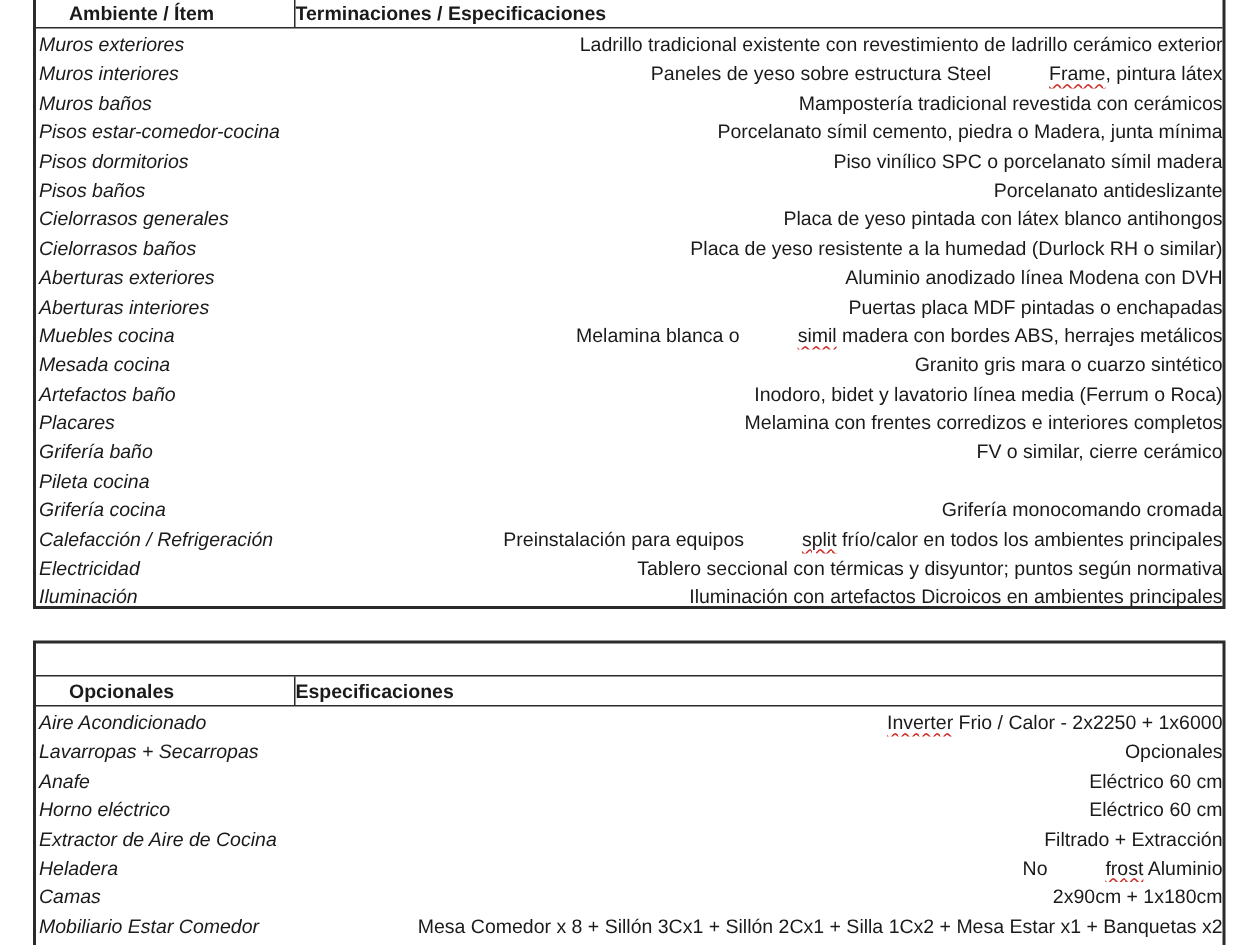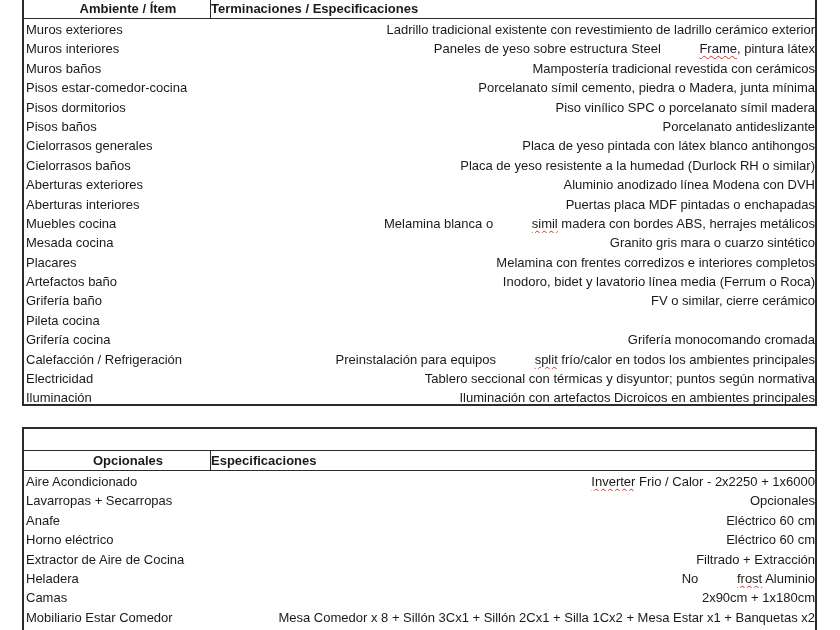--- a/index.html
+++ b/index.html
@@ -34,22 +34,21 @@
     .hdr {
       display: flex;
       height: 20px;
       border-bottom: 1.5px solid #2b2b2b;
       box-sizing: border-box;
       font-weight: bold;
       font-size: 13px;
       line-height: 19px;
     }
     .hdr .c1 {
-      width: 187px;
-      text-align: center;
+      width: 173px;
       border-right: 1.5px solid #2b2b2b;
       box-sizing: border-box;
       padding-left: 22px;
     }
     .hdr .c2 {
       flex: 1;
       text-align: left;
     }
     .blank-row {
       height: 22px;
@@ -64,20 +63,21 @@
       height: 19.4px;
       font-size: 13px;
       line-height: 19.4px;
       white-space: nowrap;
     }
     .row .c1 {
       width: 204px;
       padding-left: 2px;
       box-sizing: border-box;
       overflow: hidden;
+      font-style: italic;
     }
     .row .c2 {
       flex: 1;
       padding-left: 0px;
       overflow: hidden;
       text-align: right;
     }
     .squiggle {
       text-decoration: underline wavy #d0302c;
       text-decoration-thickness: 1px;
@@ -136,26 +136,26 @@
       </div>
       <div class="row">
         <div class="c1">Muebles cocina</div>
         <div class="c2">Melamina blanca o <span class="squiggle">simil</span> madera con bordes ABS, herrajes metálicos</div>
       </div>
       <div class="row">
         <div class="c1">Mesada cocina</div>
         <div class="c2">Granito gris mara o cuarzo sintético</div>
       </div>
       <div class="row">
+        <div class="c1">Artefactos baño</div>
+        <div class="c2">Inodoro, bidet y lavatorio línea media (Ferrum o Roca)</div>
+      </div>
+      <div class="row">
         <div class="c1">Placares</div>
         <div class="c2">Melamina con frentes corredizos e interiores completos</div>
-      </div>
-      <div class="row">
-        <div class="c1">Artefactos baño</div>
-        <div class="c2">Inodoro, bidet y lavatorio línea media (Ferrum o Roca)</div>
       </div>
       <div class="row">
         <div class="c1">Grifería baño</div>
         <div class="c2">FV o similar, cierre cerámico</div>
       </div>
       <div class="row">
         <div class="c1">Pileta cocina</div>
       </div>
       <div class="row">
         <div class="c1">Grifería cocina</div>

